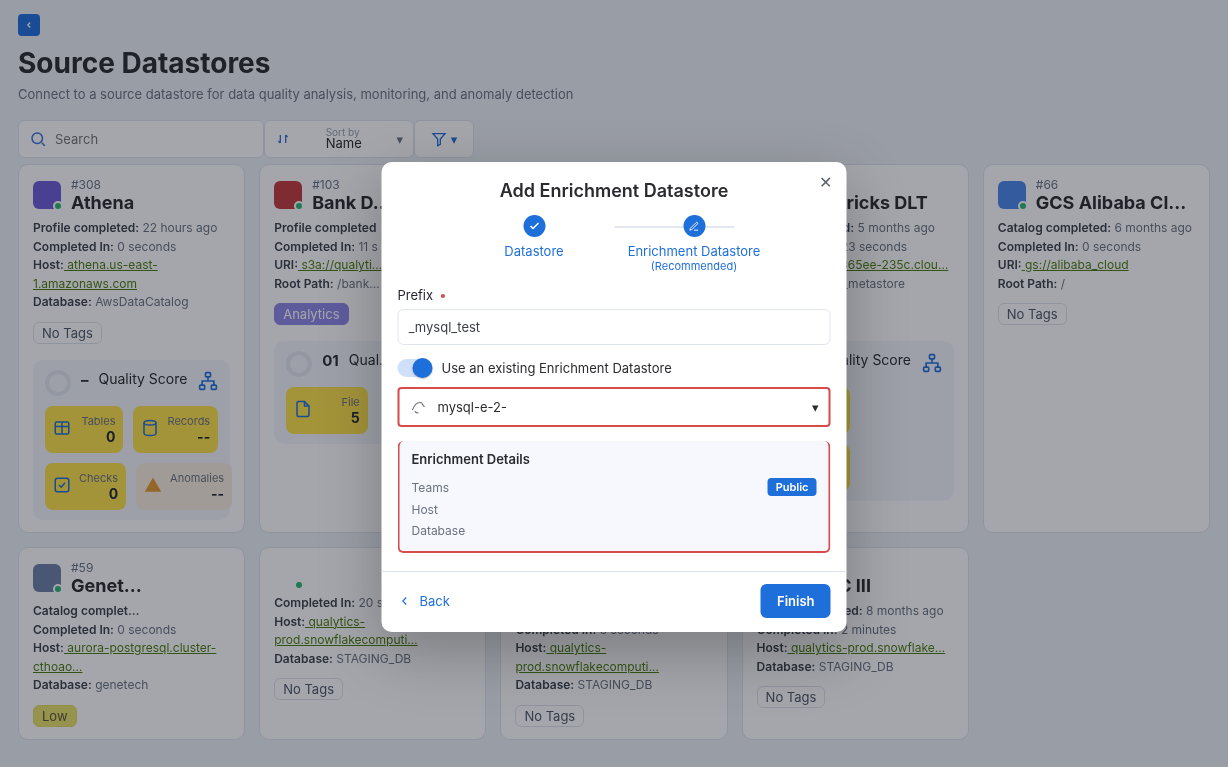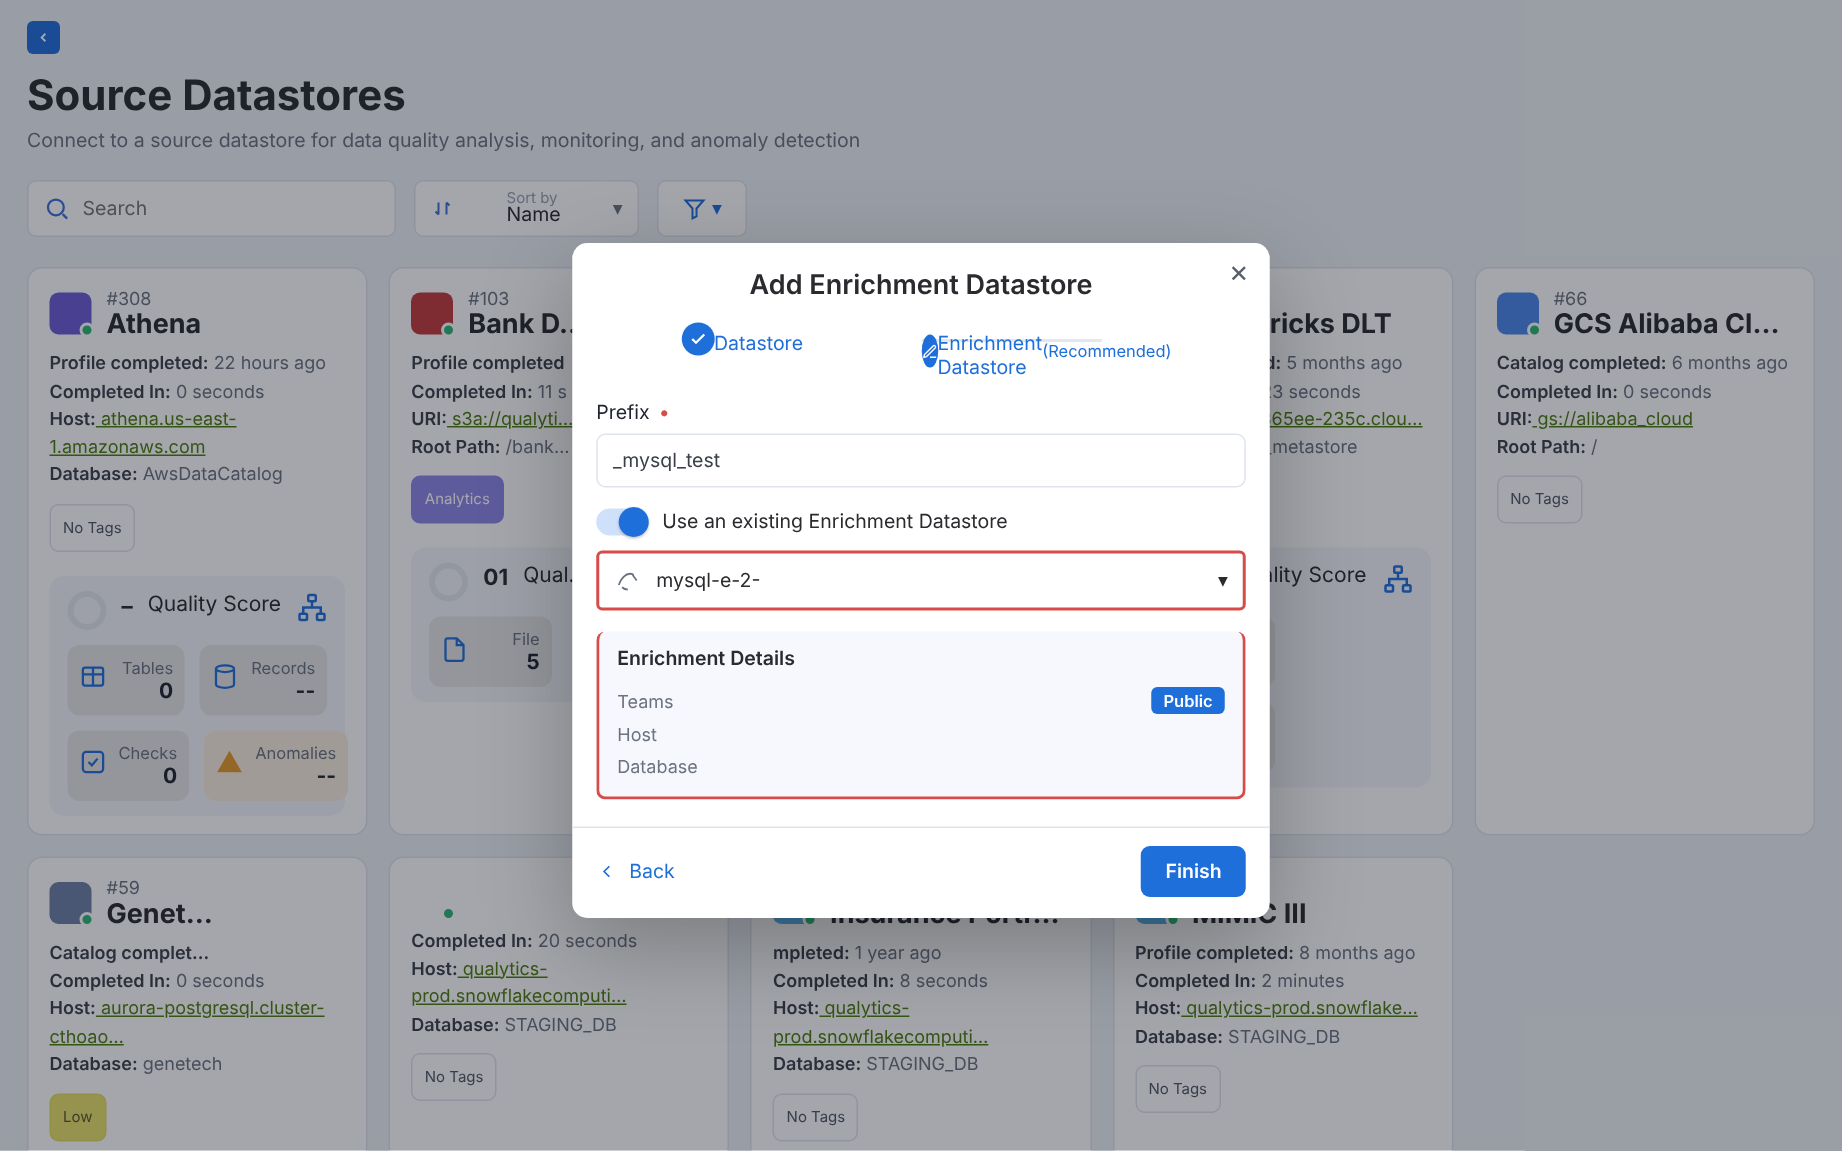--- a/index.html
+++ b/index.html
@@ -15,62 +15,62 @@
     --violet:#7b6dd6;
     --orange:#e69a2e;
     --green:#2bb673;
   }
   *{box-sizing:border-box;font-family:Inter,Segoe UI,Helvetica,Arial,sans-serif}
   body{margin:0;background:var(--bg);color:var(--text);font-size:13px;position:relative;overflow:hidden;width:1228px;height:767px}
   .page{padding:14px 18px}
   .back-btn{width:22px;height:22px;border-radius:4px;background:var(--blue);display:inline-flex;align-items:center;justify-content:center;color:#fff;margin-bottom:8px;cursor:pointer}
   .h1{font-size:28px;font-weight:700;margin:2px 0 6px}
   .sub{color:var(--muted);margin-bottom:18px}
-  .toolbar{display:flex;gap:12px;align-items:center;margin-bottom:20px}
+  .toolbar{display:flex;align-items:center;margin-bottom:6px}
   .search{width:246px;height:38px;border:1px solid var(--line);border-radius:6px;background:#fff;display:flex;align-items:center;padding:0 10px;color:var(--muted);gap:8px}
   .sort{width:150px;height:38px;border:1px solid var(--line);border-radius:6px;background:#fff;display:flex;align-items:center;justify-content:space-between;padding:0 10px;color:var(--muted)}
   .sort .lbls{display:flex;flex-direction:column;line-height:1.05}
   .sort .lbls .s1{font-size:10px;color:#98a0ae}
   .sort .lbls .s2{font-size:13px;color:#2b2b2f}
   .filter{width:60px;height:38px;border:1px solid var(--line);border-radius:6px;background:#fff;display:flex;align-items:center;justify-content:center;color:var(--blue)}
   .grid{display:grid;grid-template-columns:repeat(5, 1fr);gap:14px}
   .card{background:var(--card);border:1px solid var(--line);border-radius:10px;padding:12px 14px;min-height:190px;display:flex;flex-direction:column;gap:6px;overflow:hidden}
   .card .hdr{display:flex;align-items:center;gap:10px}
   .logo{width:28px;height:28px;border-radius:6px;display:flex;align-items:center;justify-content:center;position:relative}
   .logo .dot{position:absolute;right:-2px;bottom:-2px;width:10px;height:10px;border-radius:50%;background:var(--green);border:2px solid #fff}
   .idtxt{font-size:12px;color:var(--muted)}
   .title{font-size:18px;font-weight:700;white-space:nowrap;overflow:hidden;text-overflow:ellipsis}
   .meta{font-size:12px;color:var(--muted);line-height:1.55}
   .meta b{color:#3a3f49;font-weight:600}
   .meta .u{color:#4d7c0f;text-decoration:underline}
   .tagrow{margin-top:4px}
-  .tag{display:inline-flex;align-items:center;height:32px;border:1px solid var(--line);border-radius:6px;background:#fff;color:#4e5665;padding:0 8px;font-size:10px}
+  .tag{display:inline-flex;align-items:center;height:22px;border:1px solid var(--line);border-radius:6px;background:#fff;color:#4e5665;padding:0 8px;font-size:13px}
   .tag.analytics{background:#8e86e8;color:#fff;border-color:#8e86e8}
   .tag.low{background:#e8e06a;color:#5a5530;border-color:#e2da5f}
   .stats{margin-top:10px;background:#f4f6fb;border-radius:10px;padding:10px 12px;display:flex;flex-direction:column;gap:10px}
   .qs{display:flex;align-items:center;justify-content:space-between}
   .qs .left{display:flex;gap:10px}
   .ring{width:26px;height:26px;border-radius:50%;border:4px solid #e3e7f0}
   .qsv{font-weight:700;font-size:15px}
   .qsl{font-size:14px;color:#2b2b2f}
   .tree{color:var(--blue)}
   .row2{display:grid;grid-template-columns:1fr 1fr;gap:10px}
-  .chip{background:#e5e5e5;border-radius:8px;display:flex;align-items:center;gap:8px;padding:8px}
+  .chip{background:#fde047;border-radius:8px;display:flex;align-items:center;gap:8px;padding:8px}
   .chip .ico{color:var(--blue)}
   .chip.warn{background:#fbeee1}
   .chip .vals{display:flex;flex-direction:column;align-items:flex-end;margin-left:auto}
   .chip .vals .k{font-size:11px;color:var(--muted)}
   .chip .vals .v{font-size:14px;font-weight:700;color:#1f2430}
   
   .scrim{position:absolute;inset:0;background:rgba(16,22,33,.38)}
   .modal{position:absolute;left:50%;top:162px;transform:translateX(-50%);width:465px;background:#fff;border-radius:10px;box-shadow:0 20px 60px rgba(0,0,0,.25);padding:18px 0 14px}
   .modal .close{position:absolute;right:10px;top:6px;color:#5a5f6a;cursor:pointer;font-size:16px;padding:4px}
   .modal h2{margin:0 0 14px;text-align:center;font-size:18px;font-weight:600}
   .stepper{display:flex;align-items:flex-start;justify-content:center;gap:0;margin-bottom:14px}
-  .step{display:flex;flex-direction:row;align-items:center;width:160px;position:relative}
+  .step{display:flex;flex-direction:column;align-items:center;width:160px;position:relative}
   .step .circle{width:22px;height:22px;border-radius:50%;background:var(--blue);color:#fff;display:flex;align-items:center;justify-content:center}
   .step .cap{margin-top:6px;color:var(--blue);font-size:13px}
   .step .cap2{font-size:11px;color:var(--blue)}
   .step .bar{position:absolute;top:11px;left:100%;width:120px;height:2px;background:#e3e7f0}
   .section{padding:0 16px}
   .label{display:flex;align-items:center;gap:6px;font-size:13px;color:#1f2430;margin-bottom:6px}
   .label .req{color:var(--red)}
   .input{width:100%;height:36px;border:1px solid var(--line);border-radius:6px;padding:0 10px;font-size:13px;color:#3a3f49;outline:none}
   .togglerow{display:flex;align-items:center;gap:10px;margin:14px 0 10px}
   .switch{width:34px;height:18px;border-radius:10px;background:#d9def0;position:relative;cursor:pointer}

